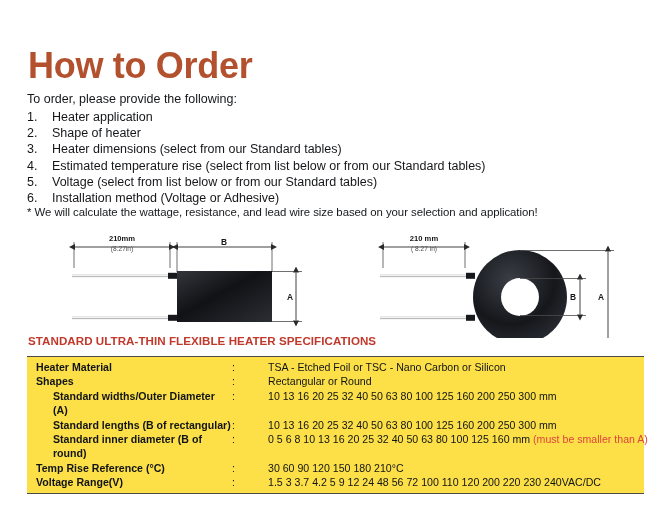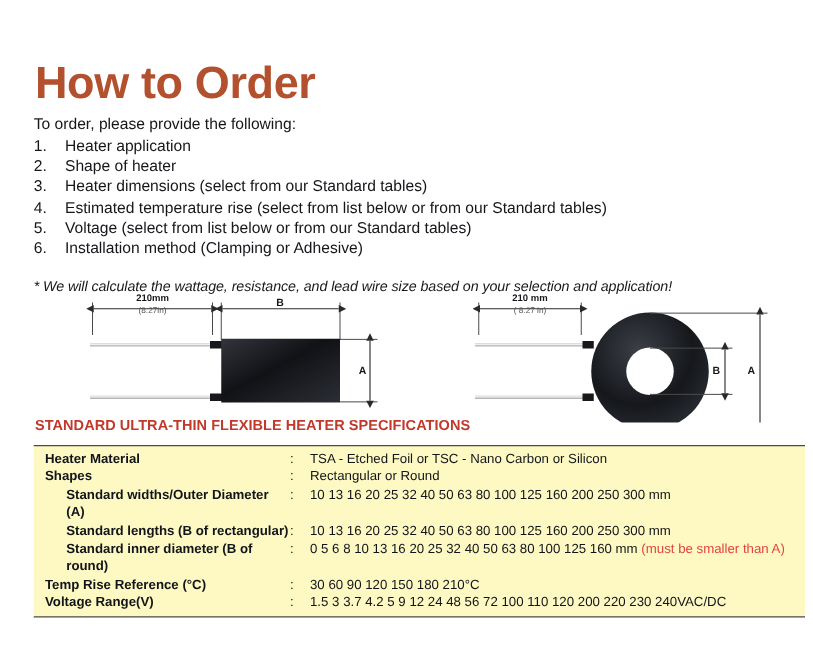--- a/index.html
+++ b/index.html
@@ -60,23 +60,22 @@
   .order-num {
     width: 25px;
     flex: 0 0 25px;
   }
   .order-text {
     flex: 1 1 auto;
   }
   .note {
     position: absolute;
     left: 27px;
-    top: 224px;
+    top: 206px;
     font-size: 11.4px;
-    font-style: italic;
     color: #15171a;
     letter-spacing: -0.05px;
   }
 
   
   .diagrams {
     position: absolute;
     left: 0;
     top: 228px;
     width: 650px;
@@ -93,21 +92,21 @@
     font-weight: bold;
     color: #c0392b;
     letter-spacing: 0.05px;
   }
 
   .spec-table {
     position: absolute;
     left: 27px;
     top: 356px;
     width: 617px;
-    background: #fef9c3;
+    background: #fde047;
     border-top: 1.6px solid #4a4a4a;
     border-bottom: 1.6px solid #4a4a4a;
     box-sizing: border-box;
   }
   .spec-row {
     display: flex;
     align-items: baseline;
     font-size: 10.6px;
     line-height: 14.4px;
     color: #111418;
@@ -125,20 +124,21 @@
   .spec-label.sub {
     font-weight: bold;
     padding-left: 26px;
   }
   .spec-colon {
     flex: 0 0 16px;
   }
   .spec-value {
     flex: 1 1 auto;
     white-space: nowrap;
+    margin-left: 20px;
   }
   .spec-value .red {
     color: #e0443e;
     text-align: center;
   }
 </style>
 </head>
 <body>
 
 <div class="page">
@@ -163,21 +163,21 @@
     <div class="order-item">
       <span class="order-num">4.</span>
       <span class="order-text">Estimated temperature rise (select from list below or from our Standard tables)</span>
     </div>
     <div class="order-item">
       <span class="order-num">5.</span>
       <span class="order-text">Voltage (select from list below or from our Standard tables)</span>
     </div>
     <div class="order-item">
       <span class="order-num">6.</span>
-      <span class="order-text">Installation method (Clamping or Adhesive)</span>
+      <span class="order-text">Installation method (Voltage or Adhesive)</span>
     </div>
   </div>
 
   <div class="note">* We will calculate the wattage, resistance, and lead wire size based on your selection and application!</div>
 
   <div class="diagrams">
     <svg class="diagram-svg" width="650" height="110" viewBox="0 0 650 110">
       <defs>
         <marker id="arrL" markerWidth="7" markerHeight="7" refX="6" refY="3" orient="auto" markerUnits="userSpaceOnUse">
           <path d="M6,0 L6,6 L0,3 z" fill="#2a2a2a"></path>

